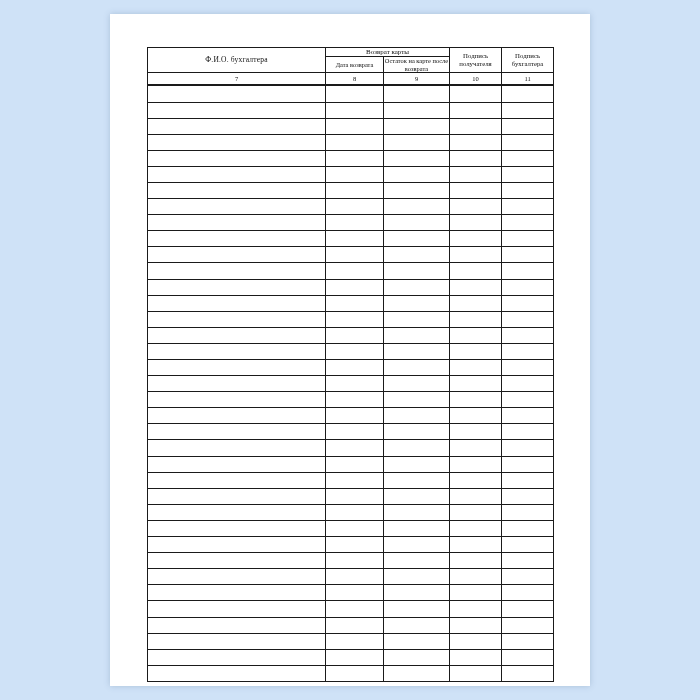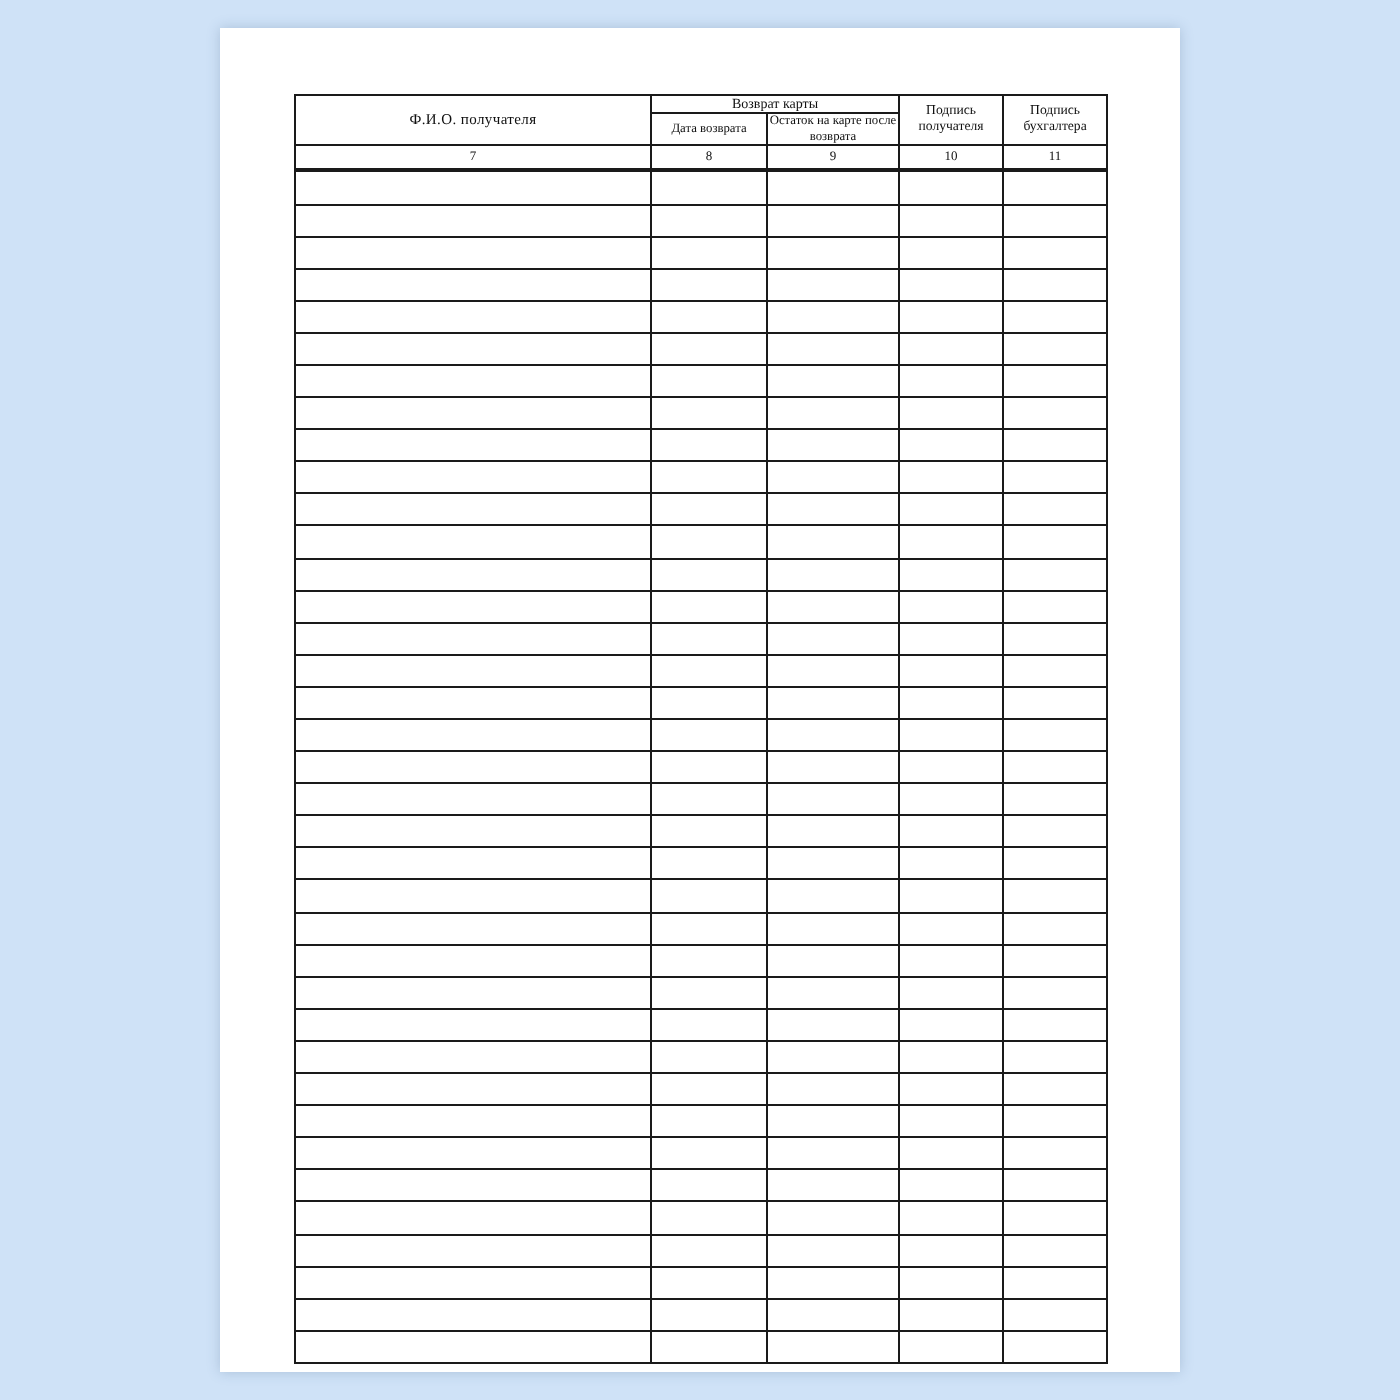--- a/index.html
+++ b/index.html
@@ -88,21 +88,21 @@
     <table class="doc-table">
       <colgroup>
         <col class="c1">
           <col class="c2">
           <col class="c3">
           <col class="c4">
           <col class="c5">
       </colgroup>
       <thead>
         <tr>
-          <td class="hdr-main" rowspan="2">Ф.И.О. получателя</td>
+          <td class="hdr-main" rowspan="2">Ф.И.О. бухгалтера</td>
           <td class="hdr-group" colspan="2">Возврат карты</td>
           <td class="hdr-small" rowspan="2">Подпись получателя</td>
           <td class="hdr-small" rowspan="2">Подпись бухгалтера</td>
         </tr>
         <tr>
           <td class="hdr-sub">Дата возврата</td>
           <td class="hdr-sub">Остаток на карте после возврата</td>
         </tr>
         <tr class="numrow">
           <td>7</td>

